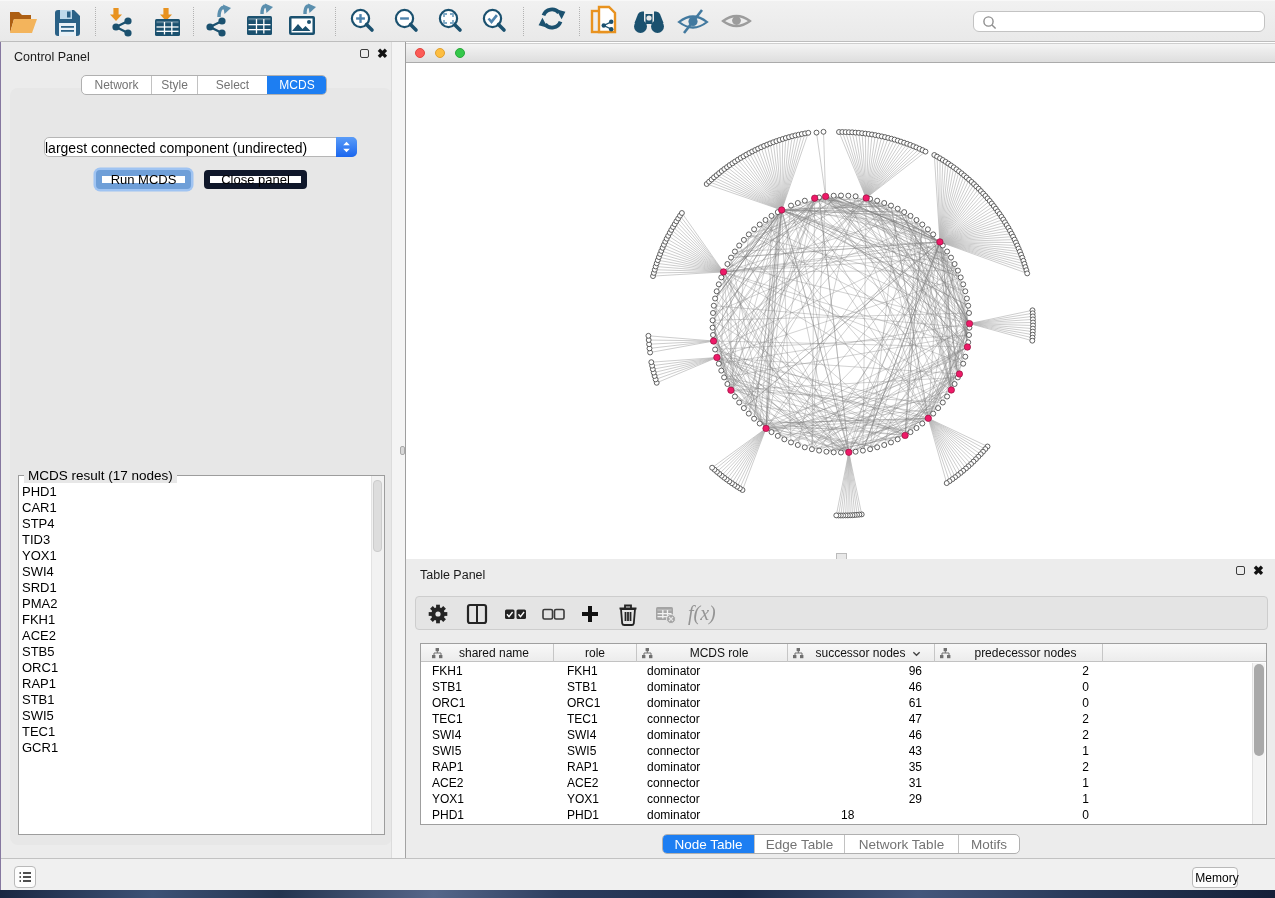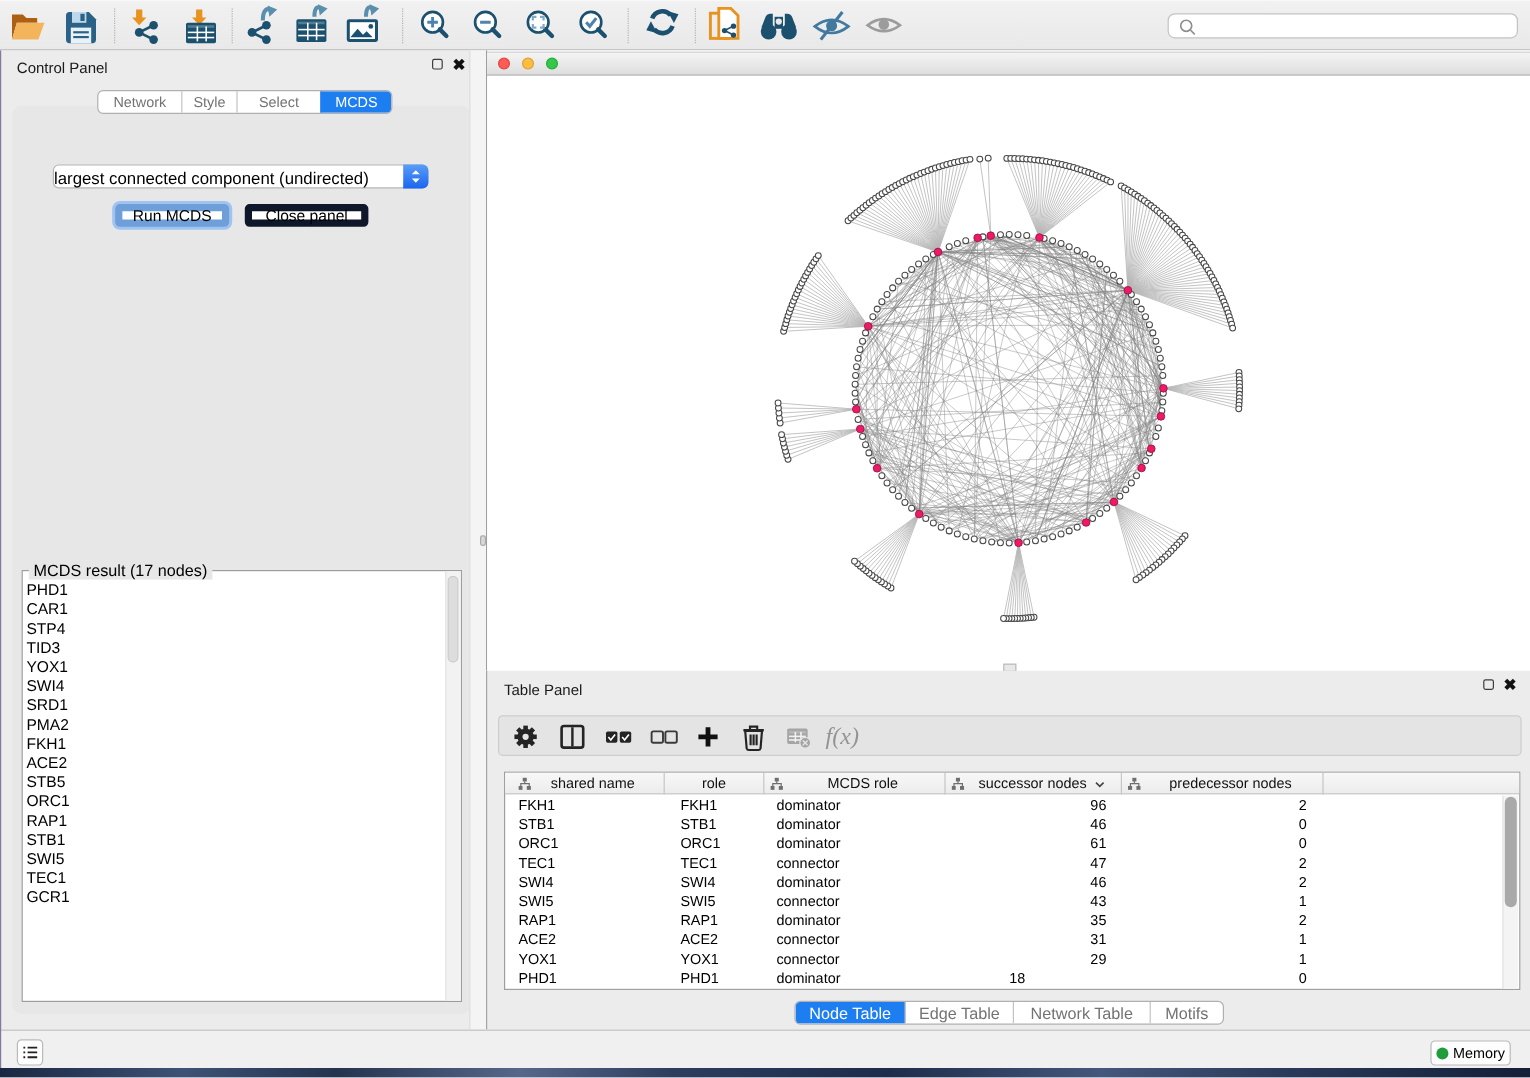--- a/index.html
+++ b/index.html
@@ -42,21 +42,21 @@
 #ttoolbar{position:absolute;left:9px;top:37px;width:853px;height:34px;background:#e4e4e4;border:1px solid #cdcdcd;border-radius:4px}
 #ttable{position:absolute;left:14px;top:84px;width:847px;height:182px;background:#fff;border:1px solid #9f9f9f}
 #thead{position:absolute;left:0;top:0;width:845px;height:18px;background:linear-gradient(#f8f8f8,#ececec);border-bottom:1px solid #c2c2c2;font-size:12px}
 .hcell{position:absolute;top:0;height:18px;border-right:1px solid #c6c6c6;display:flex;align-items:center;justify-content:center;color:#111}
 .trow{position:absolute;left:0;width:845px;height:16px;font-size:12px}
 .trow span{position:absolute;top:1px}
 #tscroll{position:absolute;right:1px;top:19px;width:13px;height:161px;background:#f4f4f4;border-left:1px solid #e2e2e2}
 #tthumb{position:absolute;right:2px;top:20px;width:10px;height:92px;background:#a9a9a9;border-radius:5px}
 
 #statusbar{left:0;top:858px;width:1275px;height:32px;background:#f0f0f0;border-top:1px solid #c2c2c2}
-#memorybtn{position:absolute;left:1192px;top:8px;width:67px;height:21px;background:#fdfdfd;border:1px solid #b9b9b9;border-radius:4px;font-size:12px;display:flex;align-items:center;justify-content:center;gap:4px}
+#memorybtn{position:absolute;left:1192px;top:8px;width:46px;height:21px;background:#fdfdfd;border:1px solid #b9b9b9;border-radius:4px;font-size:12px;display:flex;align-items:center;justify-content:center;gap:4px}
 #listbtn{position:absolute;left:14px;top:7px;width:22px;height:22px;background:#fdfdfd;border:1px solid #b9b9b9;border-radius:4px}
 #wallpaper{left:0;top:890px;width:1275px;height:8px;background:linear-gradient(95deg,#1a2742 0%,#3d5276 12%,#24344f 22%,#56678a 34%,#2c3d5e 44%,#1d2c4a 58%,#44577c 72%,#2a3a5a 84%,#141f38 100%)}
 #leftstrip{left:0;top:42px;width:1px;height:848px;background:#8678a0}
 </style></head><body>
 
 <div class="abs" id="toolbar">
   <div class="tsep" style="left:95px"></div>
   <div class="tsep" style="left:193px"></div>
   <div class="tsep" style="left:335px"></div>
   <div class="tsep" style="left:523px"></div>

